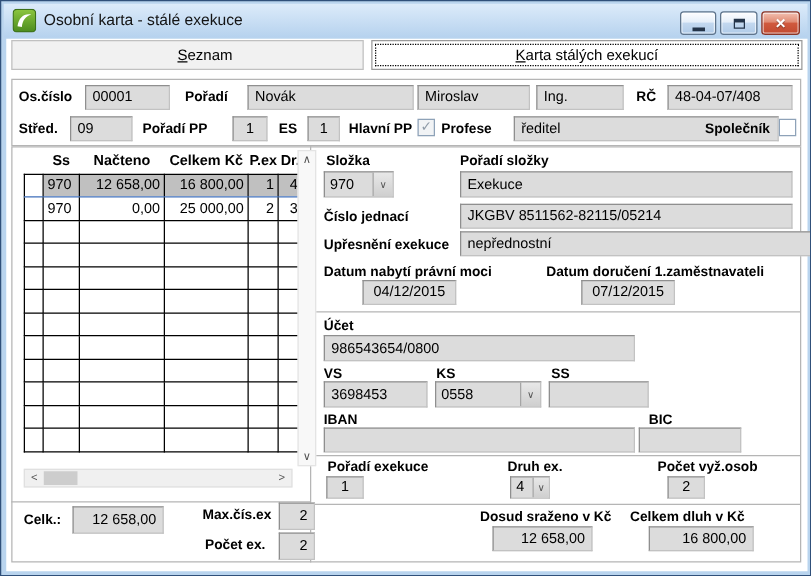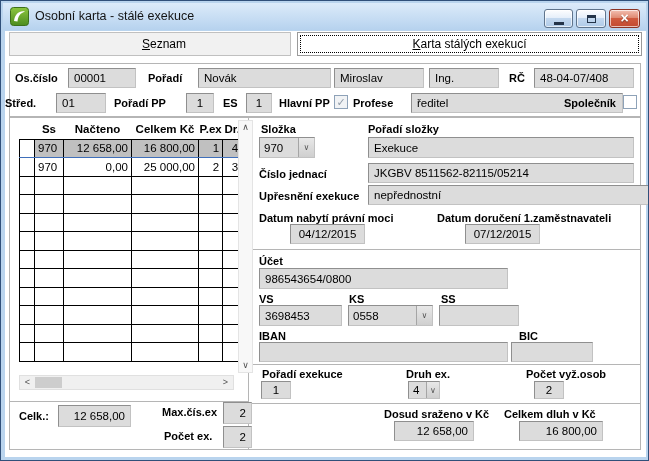--- a/index.html
+++ b/index.html
@@ -130,22 +130,22 @@
   <div class="box" style="left:8px;top:62px;width:632px;height:54px;"></div>
   <span class="lbl" style="left:14px;top:71px;">Os.číslo</span>
   <div class="fld" style="left:67px;top:67px;width:68px;height:20px;">00001</div>
   <span class="lbl" style="left:147px;top:71px;">Pořadí</span>
   <div class="fld" style="left:197px;top:67px;width:133px;height:20px;">Novák</div>
   <div class="fld" style="left:333px;top:67px;width:90px;height:20px;">Miroslav</div>
   <div class="fld" style="left:428px;top:67px;width:70px;height:20px;">Ing.</div>
   <span class="lbl" style="left:508px;top:71px;">RČ</span>
   <div class="fld" style="left:533px;top:67px;width:100px;height:20px;">48-04-07/408</div>
 
-  <span class="lbl" style="left:4px;top:96px;">Střed.</span>
-  <div class="fld" style="left:55px;top:92px;width:50px;height:20px;">01</div>
+  <span class="lbl" style="left:14px;top:96px;">Střed.</span>
+  <div class="fld" style="left:55px;top:92px;width:50px;height:20px;">09</div>
   <span class="lbl" style="left:113px;top:96px;">Pořadí PP</span>
   <div class="fld center" style="left:185px;top:92px;width:28px;height:20px;">1</div>
   <span class="lbl" style="left:222px;top:96px;">ES</span>
   <div class="fld center" style="left:245px;top:92px;width:26px;height:20px;">1</div>
   <span class="lbl" style="left:278px;top:96px;">Hlavní PP</span>
   <div class="checkbox checked" style="left:333px;top:94px;">✓</div>
   <span class="lbl" style="left:352px;top:96px;">Profese</span>
   <div class="fld" style="left:410px;top:92px;width:212px;height:20px;">ředitel</div>
   <span class="lbl" style="left:563px;top:96px;">Společník</span>
   <div class="checkbox" style="left:622px;top:94px;"></div>

